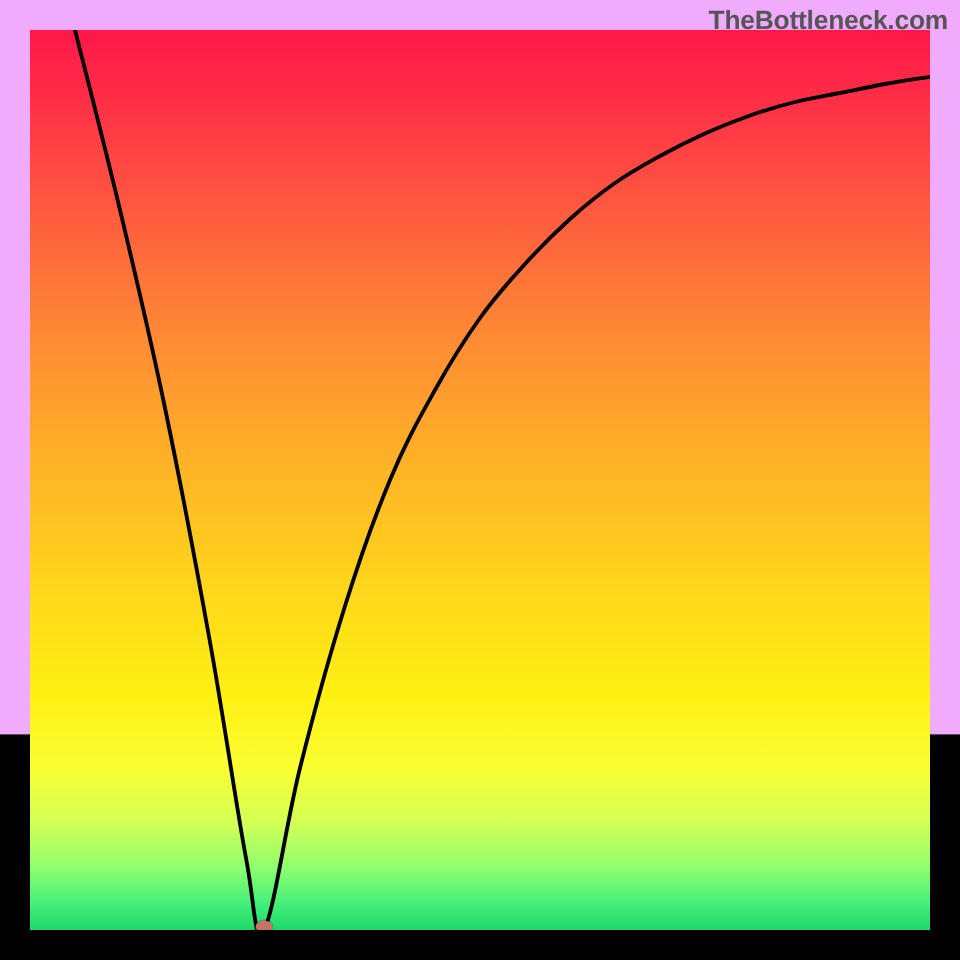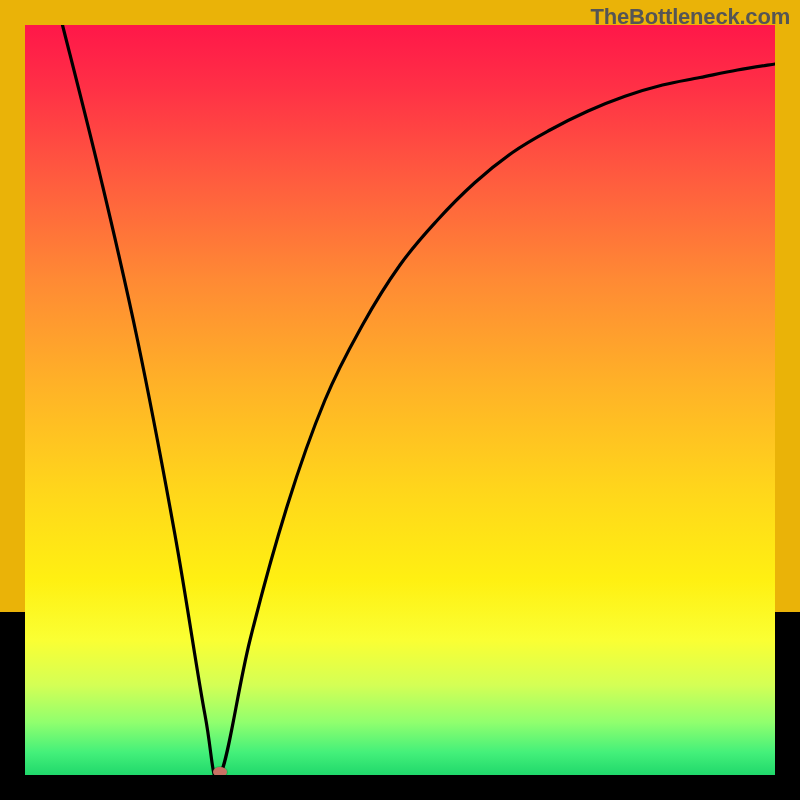--- a/index.html
+++ b/index.html
@@ -8,21 +8,21 @@
     width: 800px;
     height: 800px;
     background: #000;
     font-family: Arial, Helvetica, sans-serif;
     overflow: hidden;
   }
   .frame {
     position: relative;
     width: 800px;
     height: 612px;
-    background: #eab308;
+    background: #f0abfc;
   }
   .attribution {
     position: absolute;
     top: 4px;
     right: 10px;
     color: #555;
     font-size: 22px;
     font-weight: 600;
     letter-spacing: -0.2px;
     z-index: 20;

